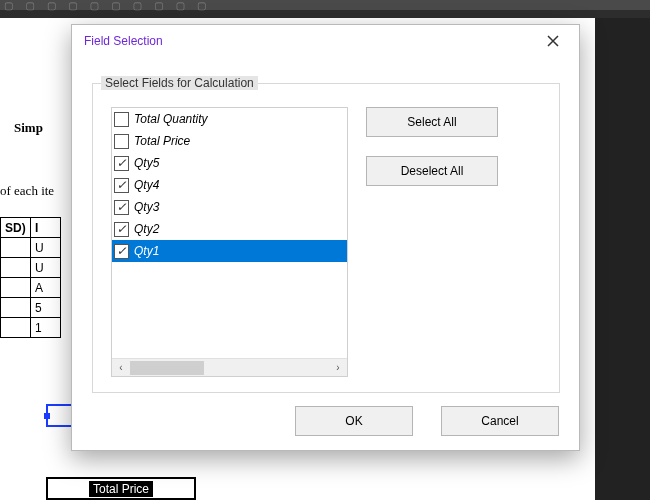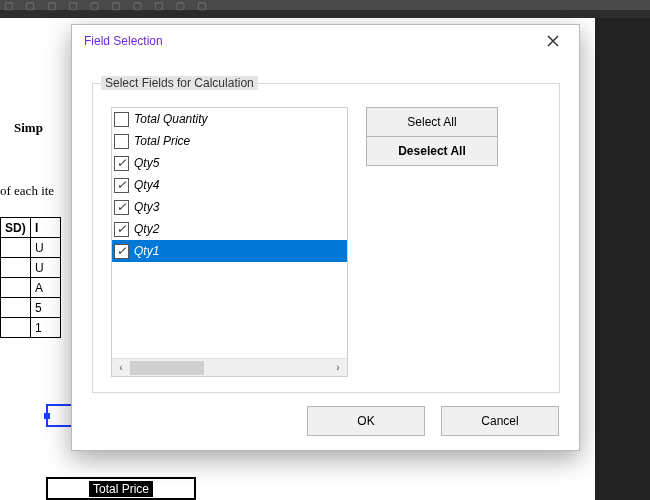--- a/index.html
+++ b/index.html
@@ -118,28 +118,28 @@
   .hscroll .thumb {
     position: absolute; left: 0; top: 0; width: 74px; height: 14px; background: #cfcfcf;
   }
 
   .side-btn {
     position: absolute; width: 132px; height: 30px; left: 273px;
     border: 1px solid #b5b5b5; background: #f0f0f0; font-size: 12px;
     cursor: pointer;
   }
   .side-btn.select-all   { top: 23px; }
-  .side-btn.deselect-all { top: 52px; font-weight: bold; }
+  .side-btn.deselect-all { top: 72px; }
 
   .bottom-buttons {
     position: absolute; bottom: 14px; right: 20px; display: flex; gap: 16px;
   }
   .dlg-btn {
     width: 118px; height: 30px; border: 1px solid #b5b5b5;
-    background: #f0f0f0; font-size: 12px; cursor: pointer;
+    background: #f0f0f0; font-size: 12px; cursor: pointer; margin-left: 12px;
   }
 </style>
 </head>
 <body>
 
 <div class="bg-toolbar">
   <span>▢</span>
     <span>▢</span>
     <span>▢</span>
     <span>▢</span>

